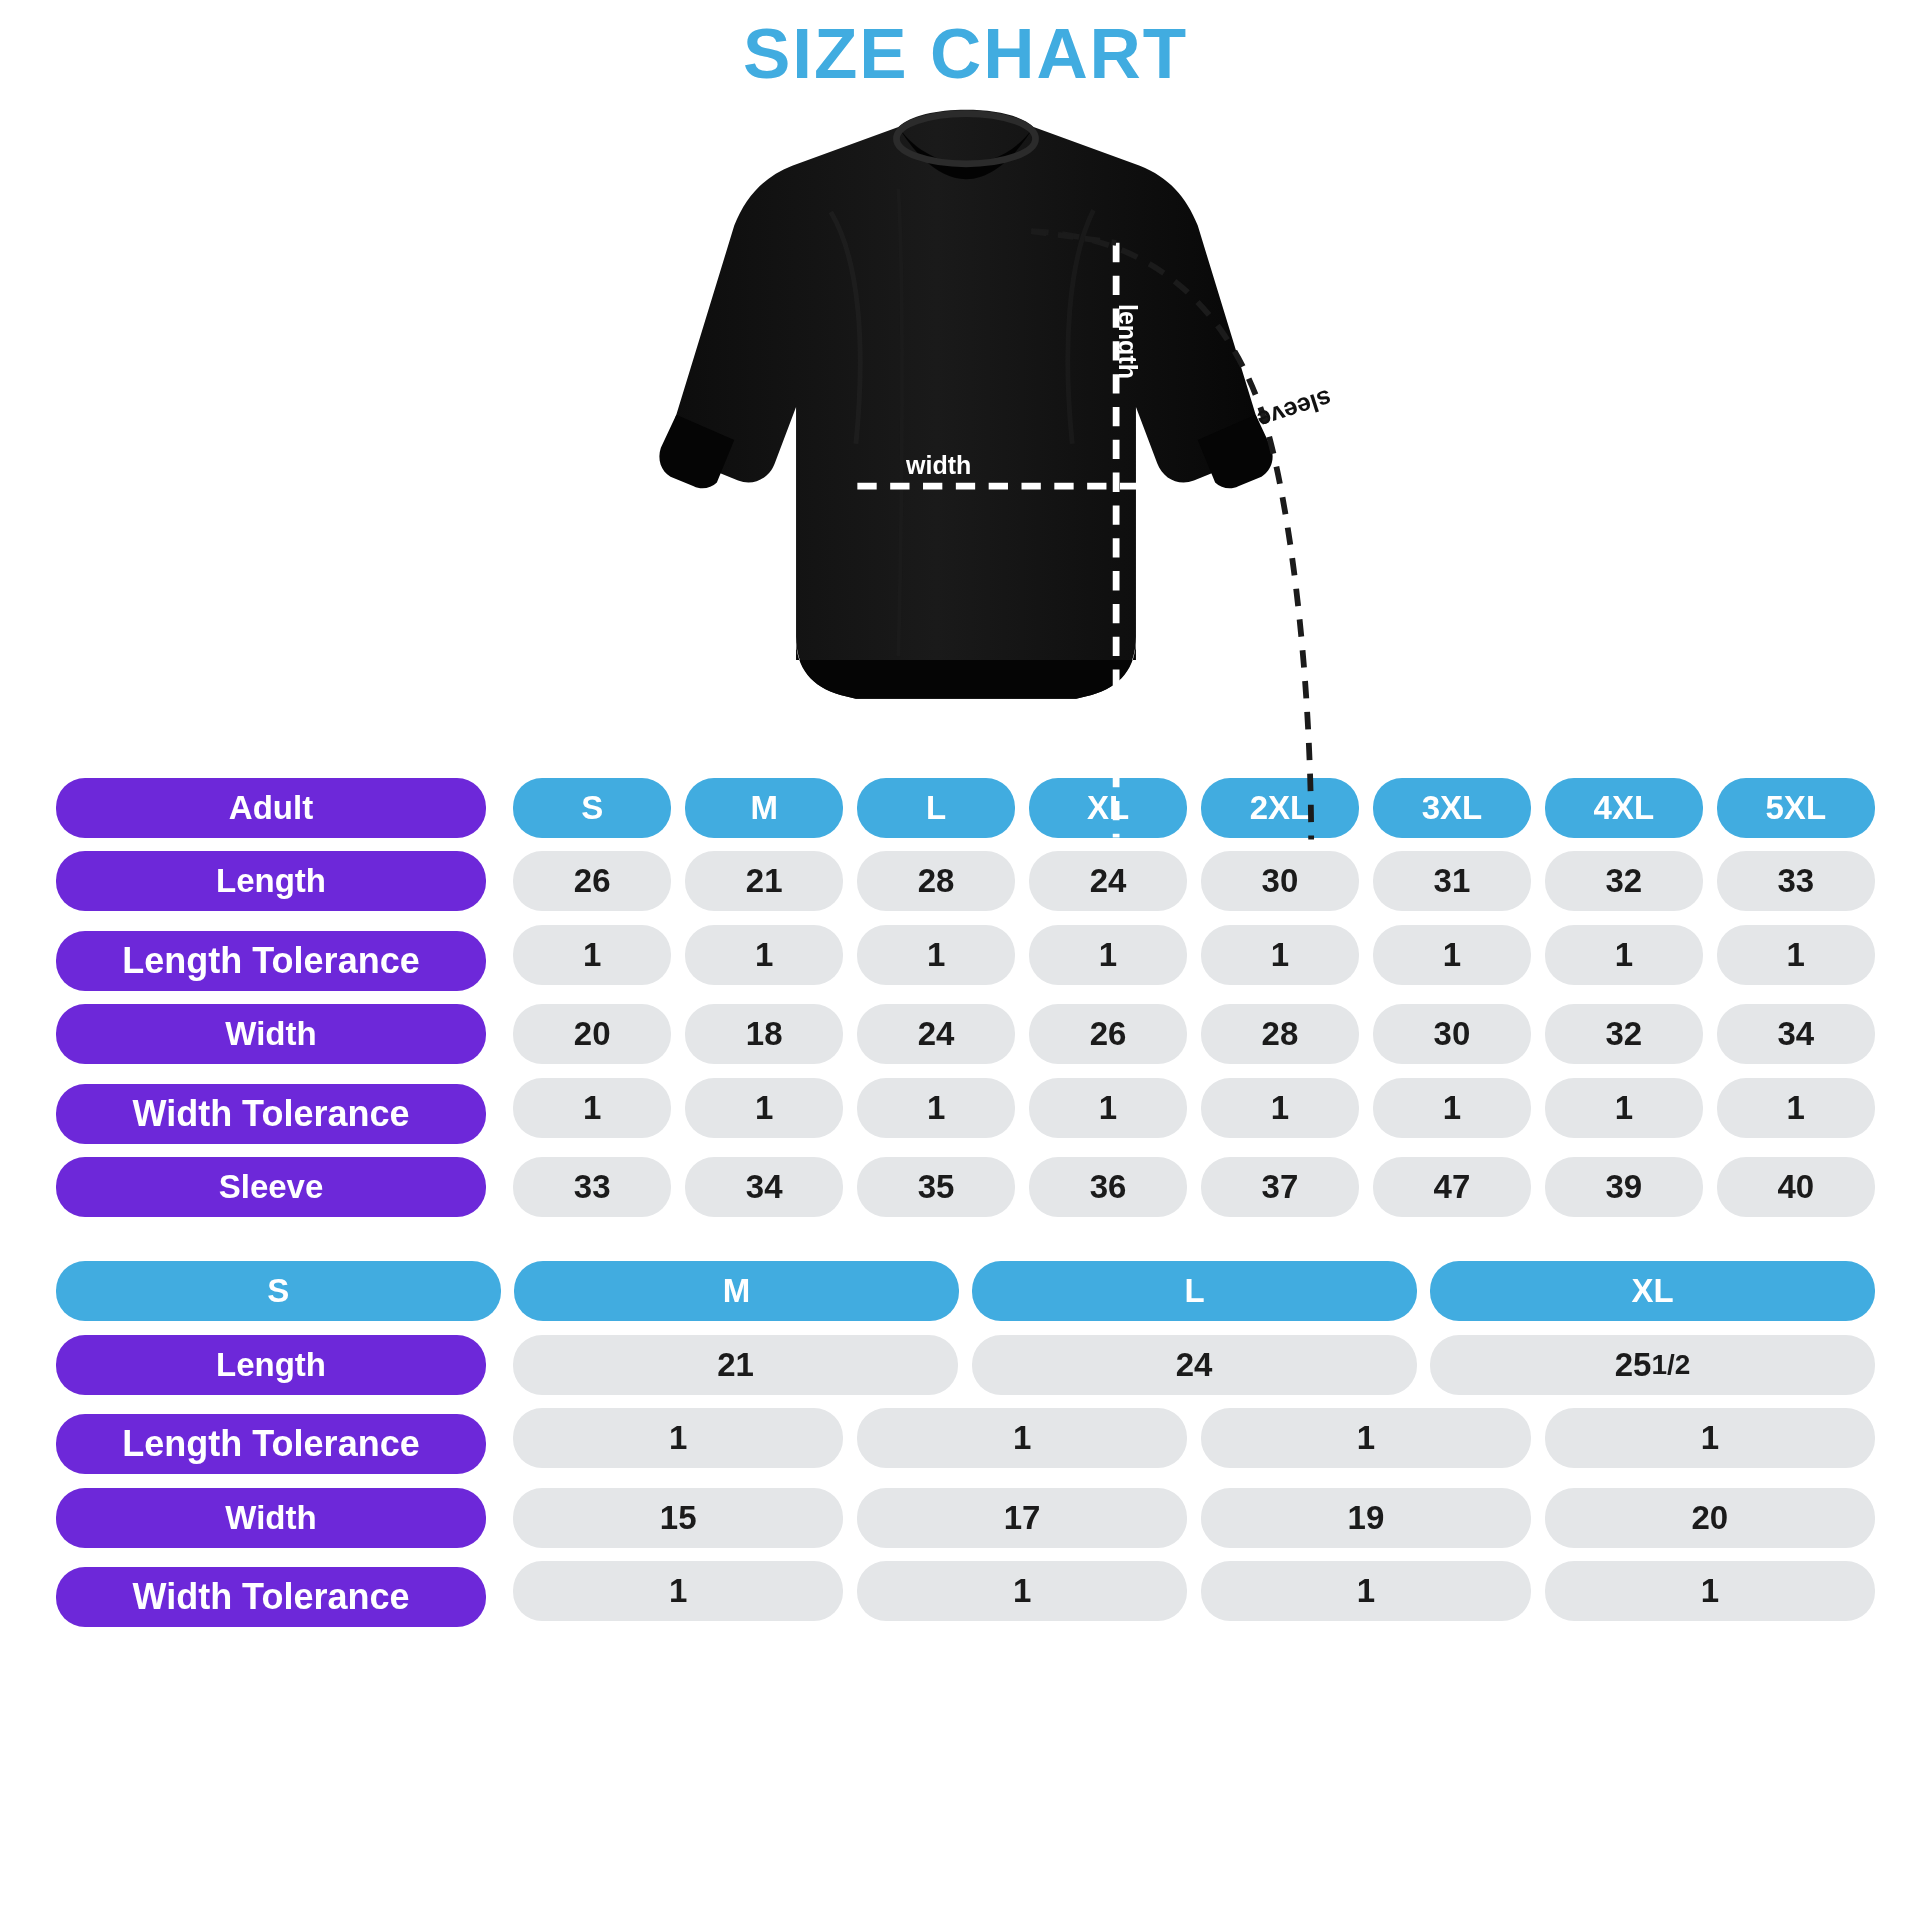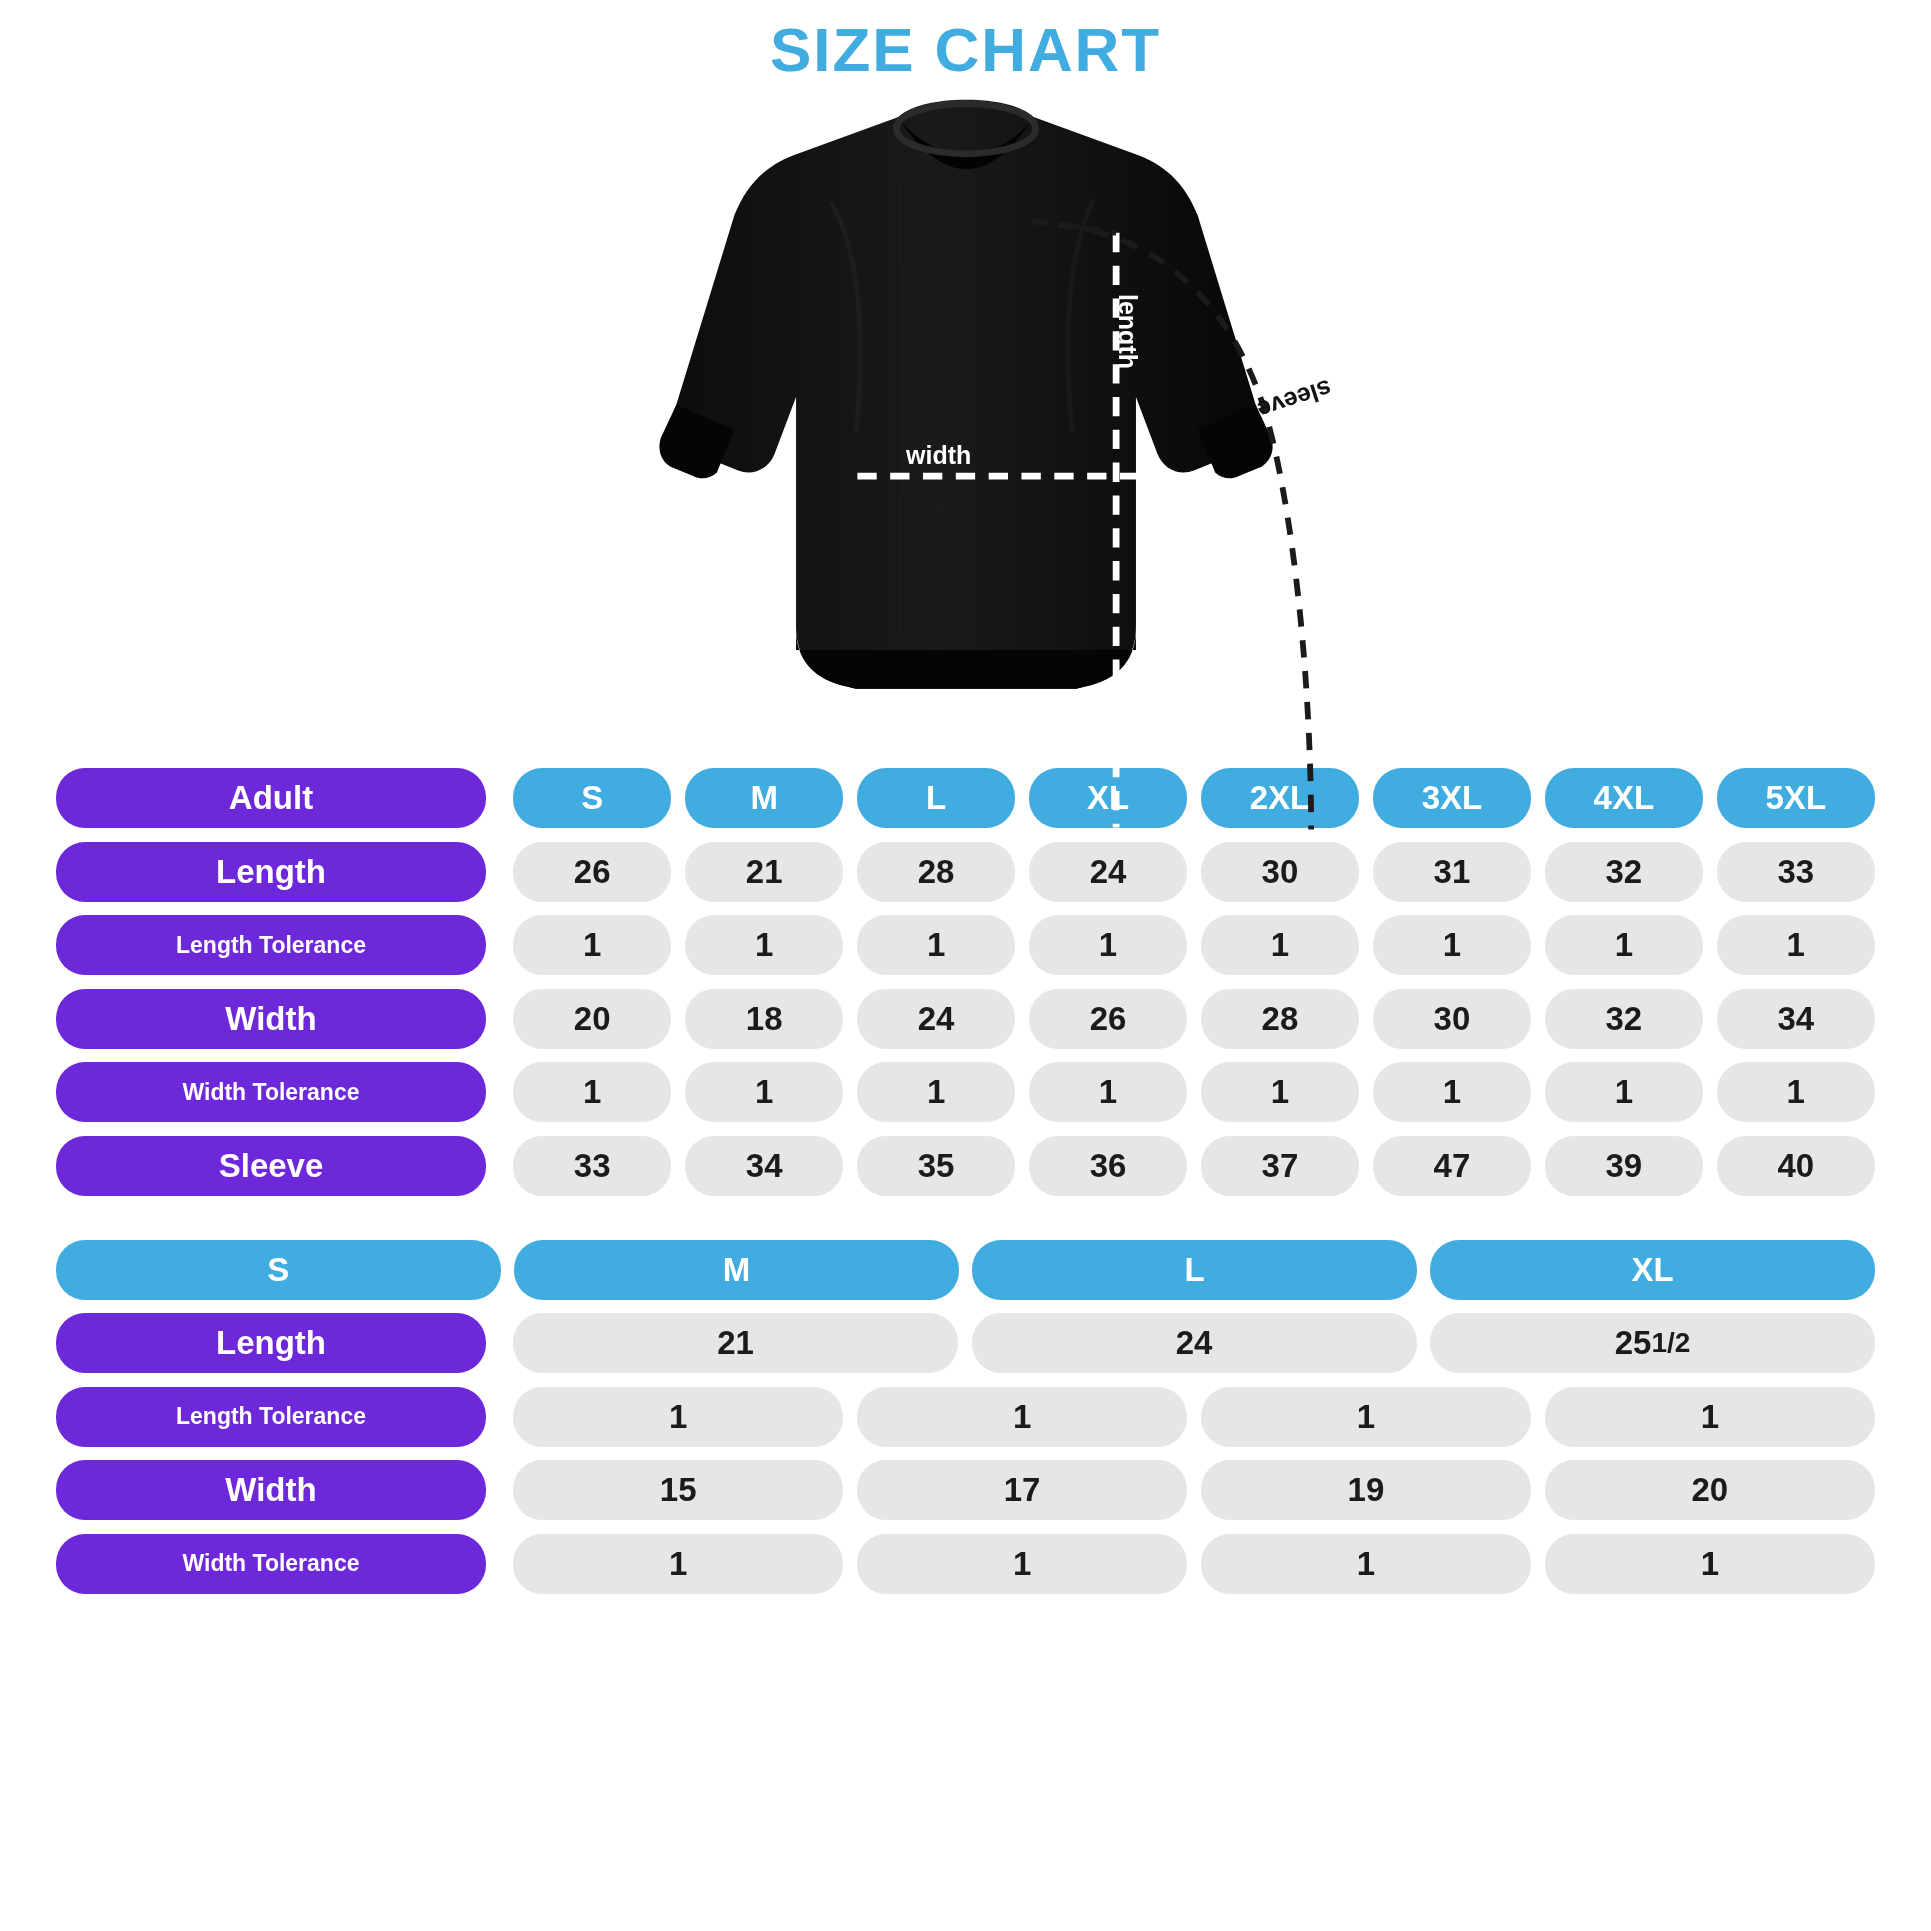--- a/index.html
+++ b/index.html
@@ -17,21 +17,21 @@
     position: relative;
     width: 1931px;
     height: 1931px;
     box-sizing: border-box;
     padding: 0 56px;
   }
 
   
   .title {
     text-align: center;
-    font-size: 62px;
+    font-size: 71px;
     font-weight: bold;
     letter-spacing: 1.9px;
     color: #41ace0;
     margin: 17.4px 0 0 0;
     line-height: 1.05;
   }
 
   
   .garment-wrap {
     position: relative;
@@ -88,21 +88,21 @@
     color: #ffffff;
     border-radius: 29px;
     display: flex;
     align-items: center;
     justify-content: center;
     font-weight: bold;
     font-size: 33px;
     height: 60px;
     margin-right: 27px;
   }
-  .rowhead.small { font-size: 23px; }
+  .rowhead.small { font-size: 36px; margin-top: 6px; }
 
   .cells {
     flex: 1 1 auto;
     display: flex;
     gap: 13.5px;
   }
   .cell {
     flex: 1 1 0;
     border-radius: 29px;
     display: flex;

